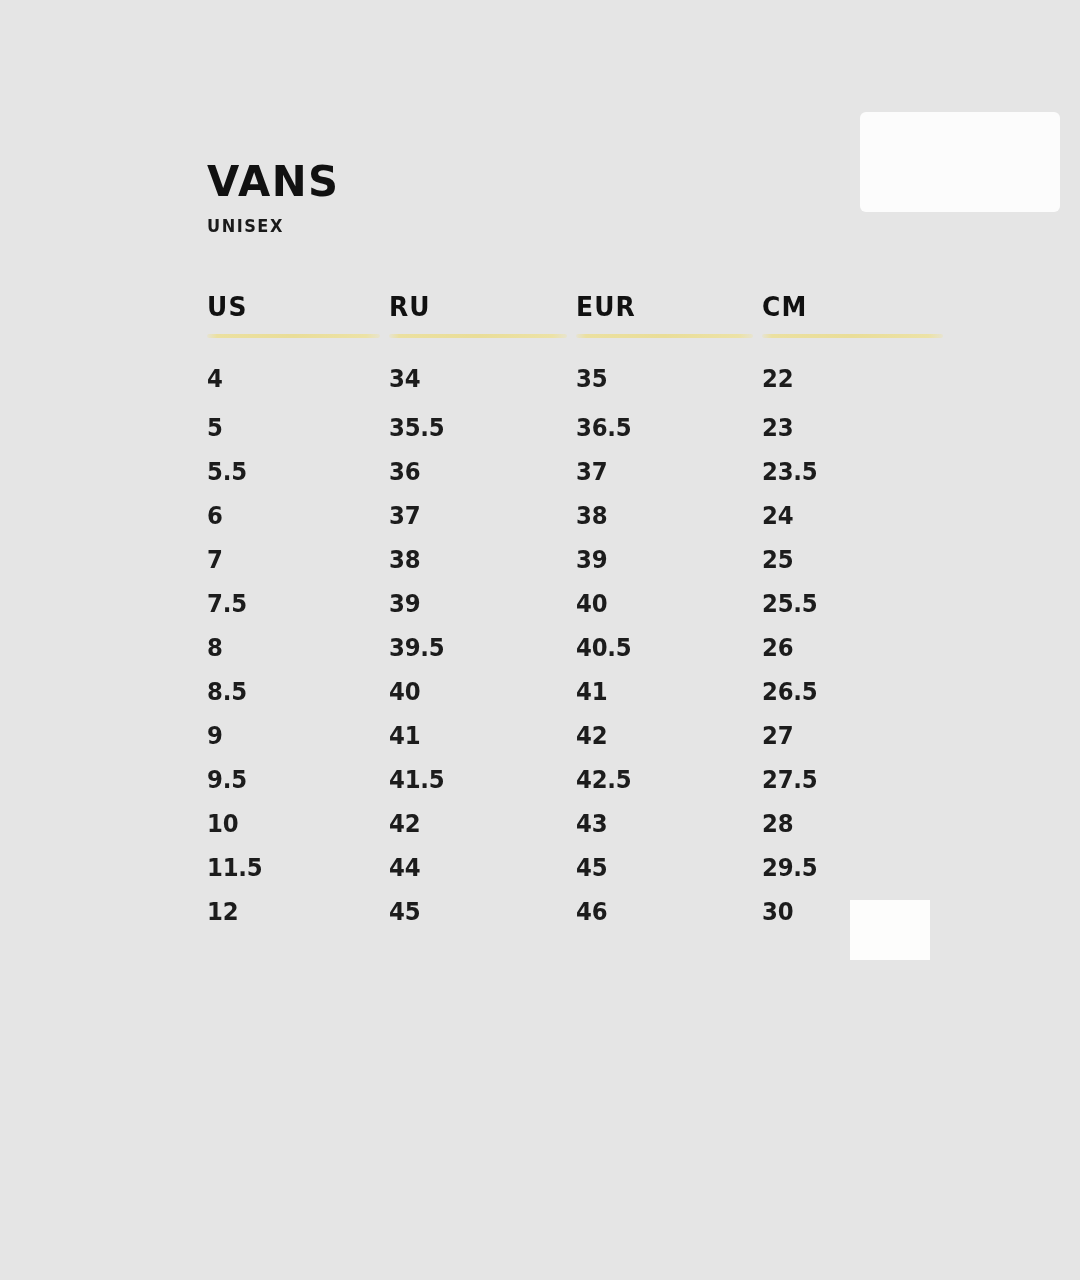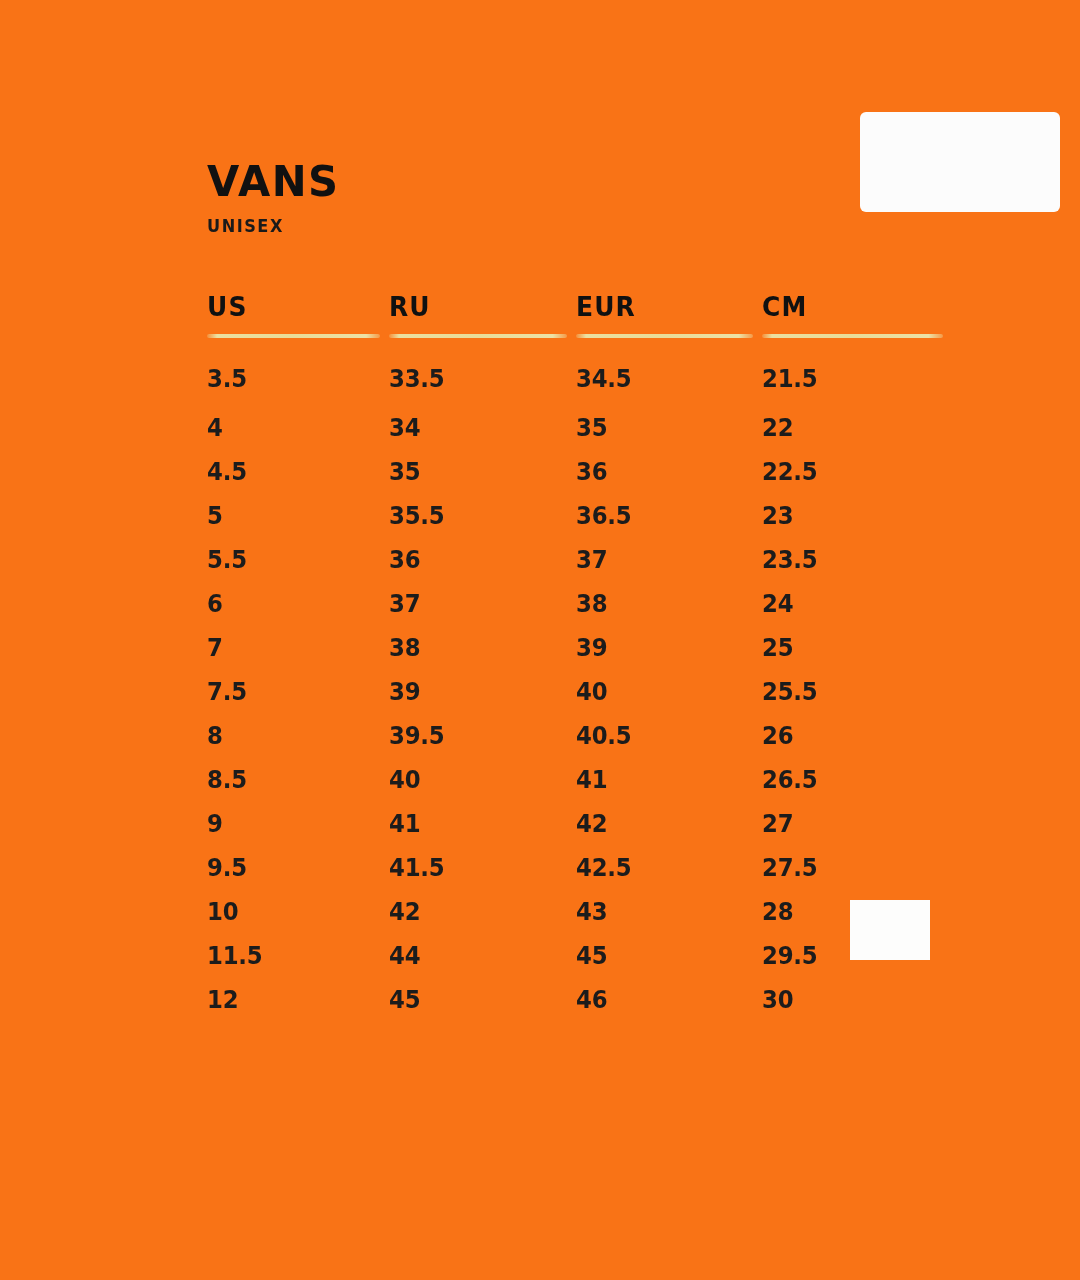--- a/index.html
+++ b/index.html
@@ -11,21 +11,21 @@
     height: 1280px;
     background: #ffffff;
     font-family: "Liberation Sans", sans-serif;
     overflow: hidden;
     position: relative;
   }
 
   .page {
     position: absolute;
     inset: 0;
-    background: #f97316;
+    background: #e5e5e5;
   }
 
   
   .bg-smudge {
     position: absolute;
     left: 860px;
     top: 112px;
     width: 200px;
     height: 100px;
     background: #fcfcfc;
@@ -189,38 +189,26 @@
           <td>
             <div class="rule"></div>
           </td>
           <td>
             <div class="rule wide"></div>
           </td>
         </tr>
       </thead>
       <tbody id="table-body">
           <tr>
-            <td class="cell">3.5</td>
-            <td class="cell">33.5</td>
-            <td class="cell">34.5</td>
-            <td class="cell">21.5</td>
-          </tr>
-          <tr>
             <td class="cell">4</td>
             <td class="cell">34</td>
             <td class="cell">35</td>
             <td class="cell">22</td>
           </tr>
           <tr>
-            <td class="cell">4.5</td>
-            <td class="cell">35</td>
-            <td class="cell">36</td>
-            <td class="cell">22.5</td>
-          </tr>
-          <tr>
             <td class="cell">5</td>
             <td class="cell">35.5</td>
             <td class="cell">36.5</td>
             <td class="cell">23</td>
           </tr>
           <tr>
             <td class="cell">5.5</td>
             <td class="cell">36</td>
             <td class="cell">37</td>
             <td class="cell">23.5</td>

